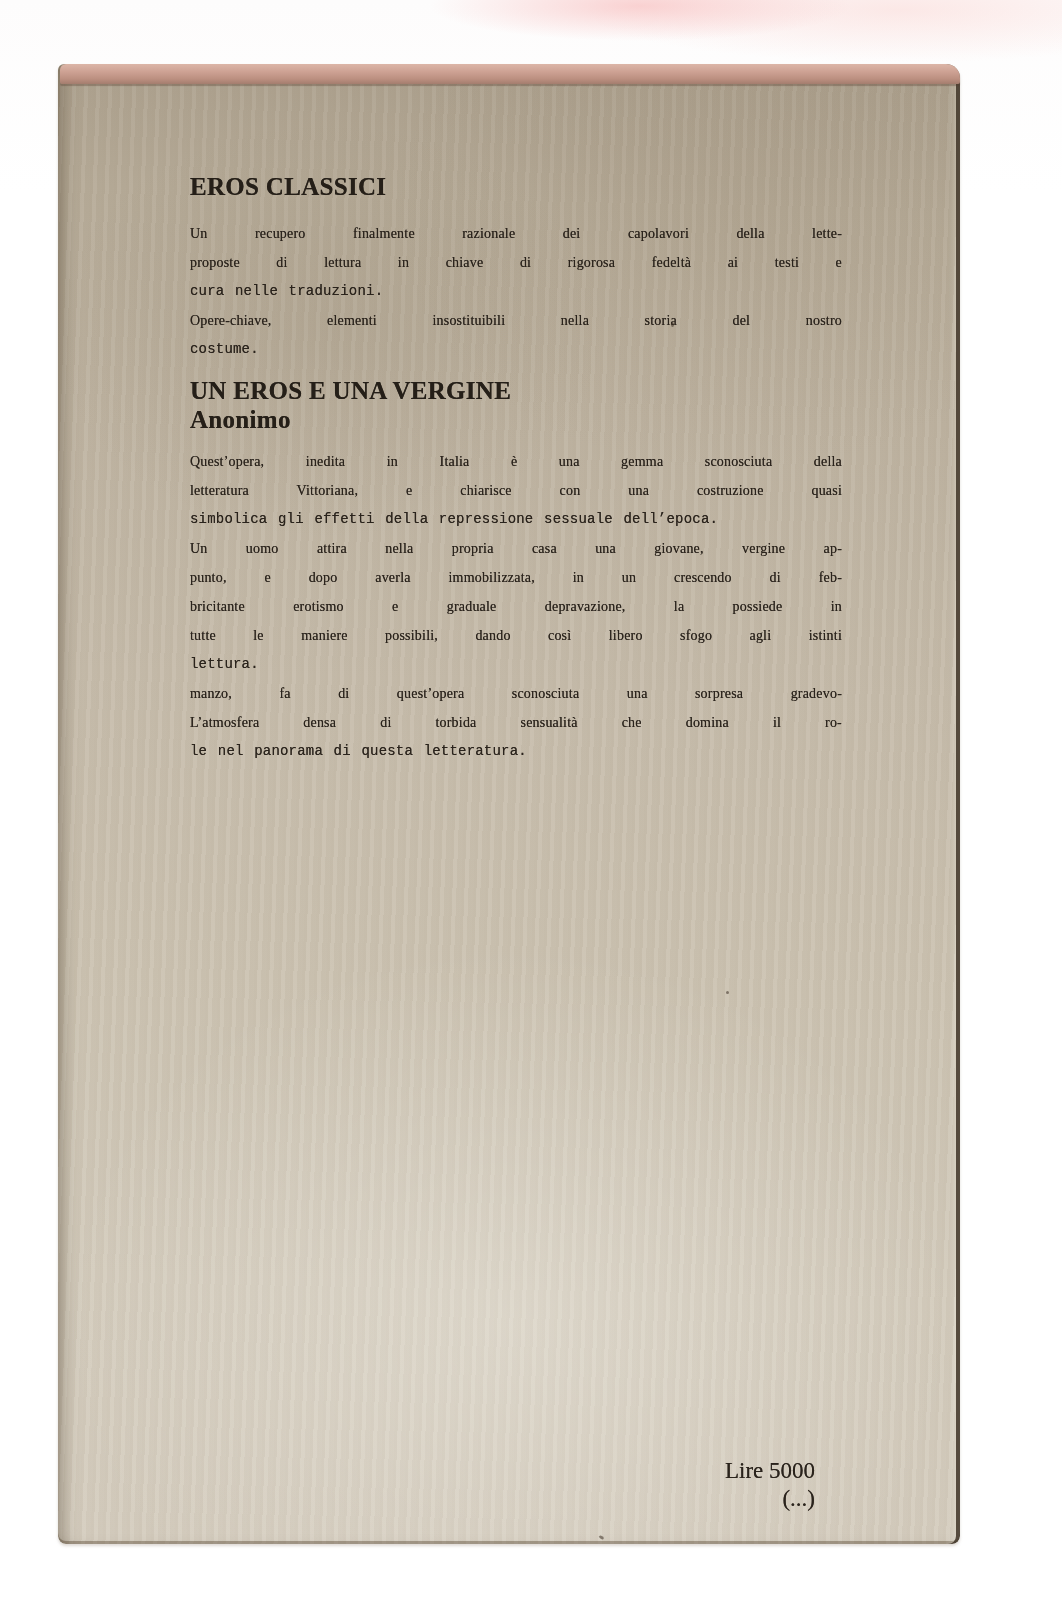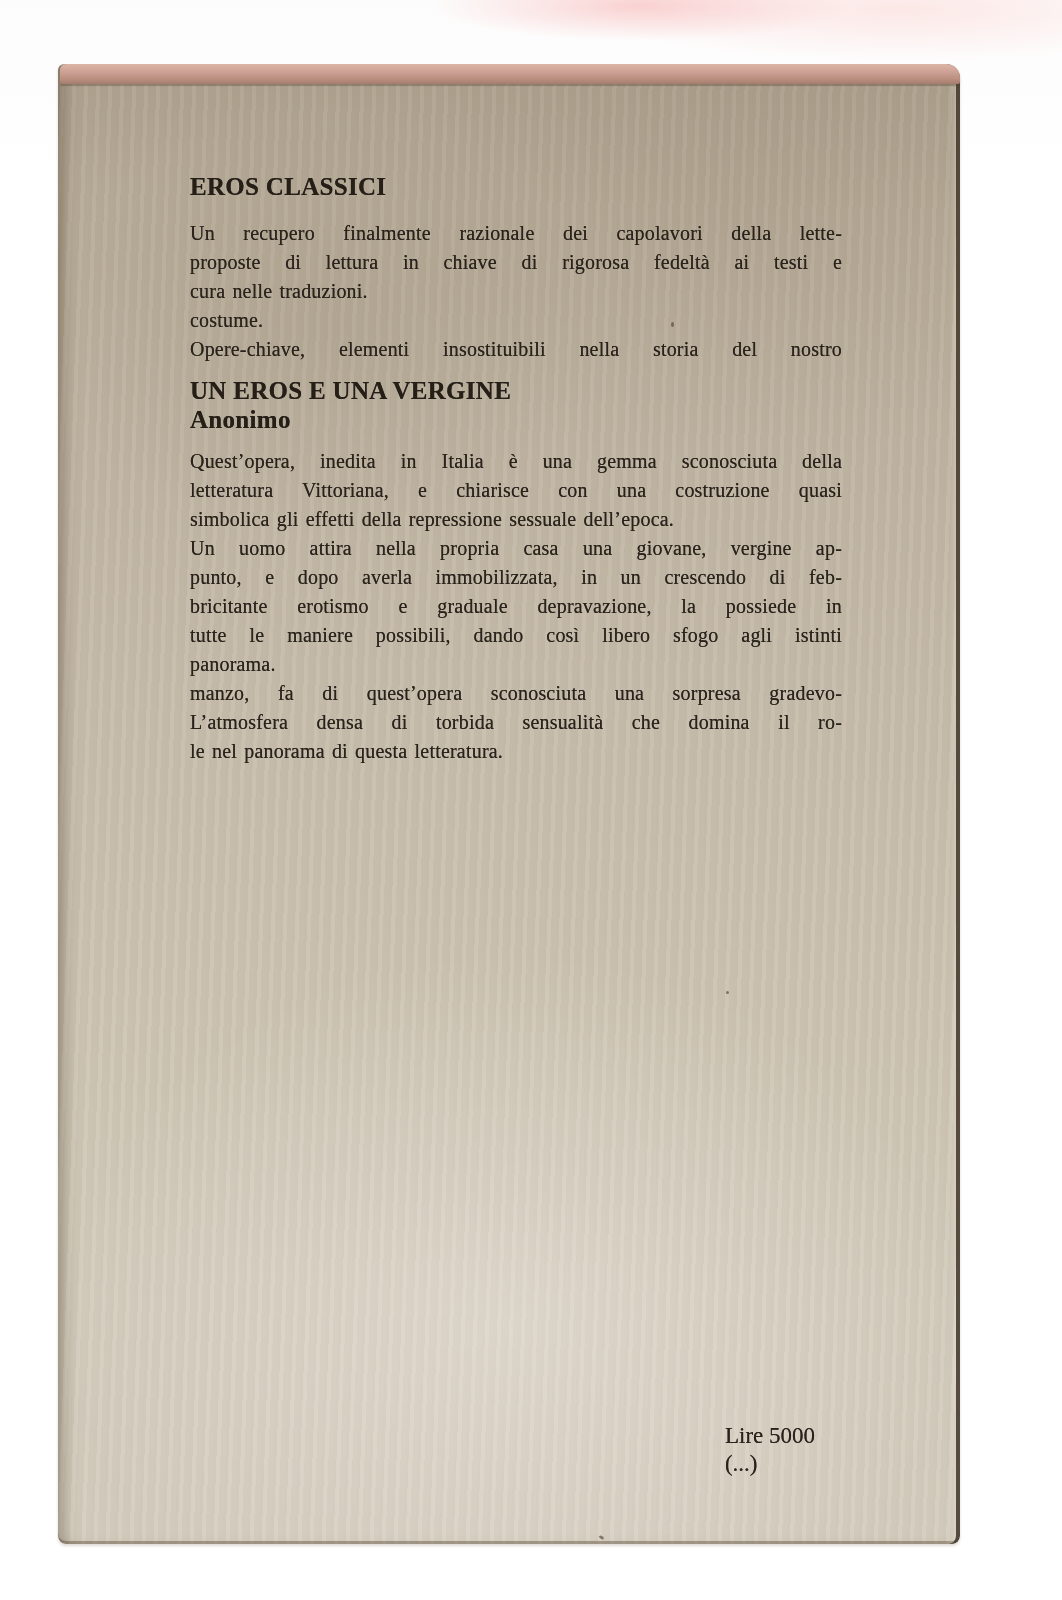--- a/index.html
+++ b/index.html
@@ -86,39 +86,41 @@
     color: #251f18;
     letter-spacing: 0.3px;
     text-shadow: 0 0 0.5px rgba(37,31,24,0.8);
   }
   .series-title { margin-bottom: 18px; }
 
   .work-heading { margin-top: 12px; margin-bottom: 13px; }
 
   .para { margin: 0; }
   .line {
-    font-size: 20px;
+    font-size: 14px;
     line-height: 29px;
     height: 29px;
     overflow: hidden;
     text-align: justify;
     text-align-last: justify;
     letter-spacing: 0.2px;
     word-spacing: 2px;
     text-shadow: 0 0 0.5px rgba(42,35,28,0.75);
     white-space: normal;
   }
   .line-last {
     text-align-last: left;
+    font-family: Liberation Mono, monospace;
   }
 
   .price {
     position: absolute;
     right: 145px;
-    top: 1358px;
+    top: 1393px;
+    text-align: right;
     font-size: 23px;
     line-height: 28px;
     color: #2a231c;
     text-shadow: 0 0 0.5px rgba(42,35,28,0.75);
   }
 
   
   .speck {
     position: absolute;
     width: 4px;
@@ -144,40 +146,40 @@
       <div class="text-col">
 
         <h1 class="series-title">EROS CLASSICI</h1>
 
         <div class="para">
             <div class="line">Un recupero finalmente razionale dei capolavori della lette-</div>
             <div class="line">proposte di lettura in chiave di rigorosa fedeltà ai testi e</div>
             <div class="line line-last">cura nelle traduzioni.</div>
           </div>
         <div class="para">
+            <div class="line">Opere-chiave, elementi insostituibili nella storia del nostro</div>
             <div class="line line-last">costume.</div>
-            <div class="line">Opere-chiave, elementi insostituibili nella storia del nostro</div>
           </div>
 
         <div class="work-heading">
           <h2 class="work-title">UN EROS E UNA VERGINE</h2>
           <div class="work-author">Anonimo</div>
         </div>
 
         <div class="para">
             <div class="line">Quest’opera, inedita in Italia è una gemma sconosciuta della</div>
             <div class="line">letteratura Vittoriana, e chiarisce con una costruzione quasi</div>
             <div class="line line-last">simbolica gli effetti della repressione sessuale dell’epoca.</div>
           </div>
         <div class="para">
             <div class="line">Un uomo attira nella propria casa una giovane, vergine ap-</div>
             <div class="line">punto, e dopo averla immobilizzata, in un crescendo di feb-</div>
             <div class="line">bricitante erotismo e graduale depravazione, la possiede in</div>
             <div class="line">tutte le maniere possibili, dando così libero sfogo agli istinti</div>
-            <div class="line line-last">panorama.</div>
+            <div class="line line-last">lettura.</div>
           </div>
         <div class="para">
             <div class="line">manzo, fa di quest’opera sconosciuta una sorpresa gradevo-</div>
             <div class="line">L’atmosfera densa di torbida sensualità che domina il ro-</div>
             <div class="line line-last">le nel panorama di questa letteratura.</div>
           </div>
 
       </div>
 
       <div class="price">

